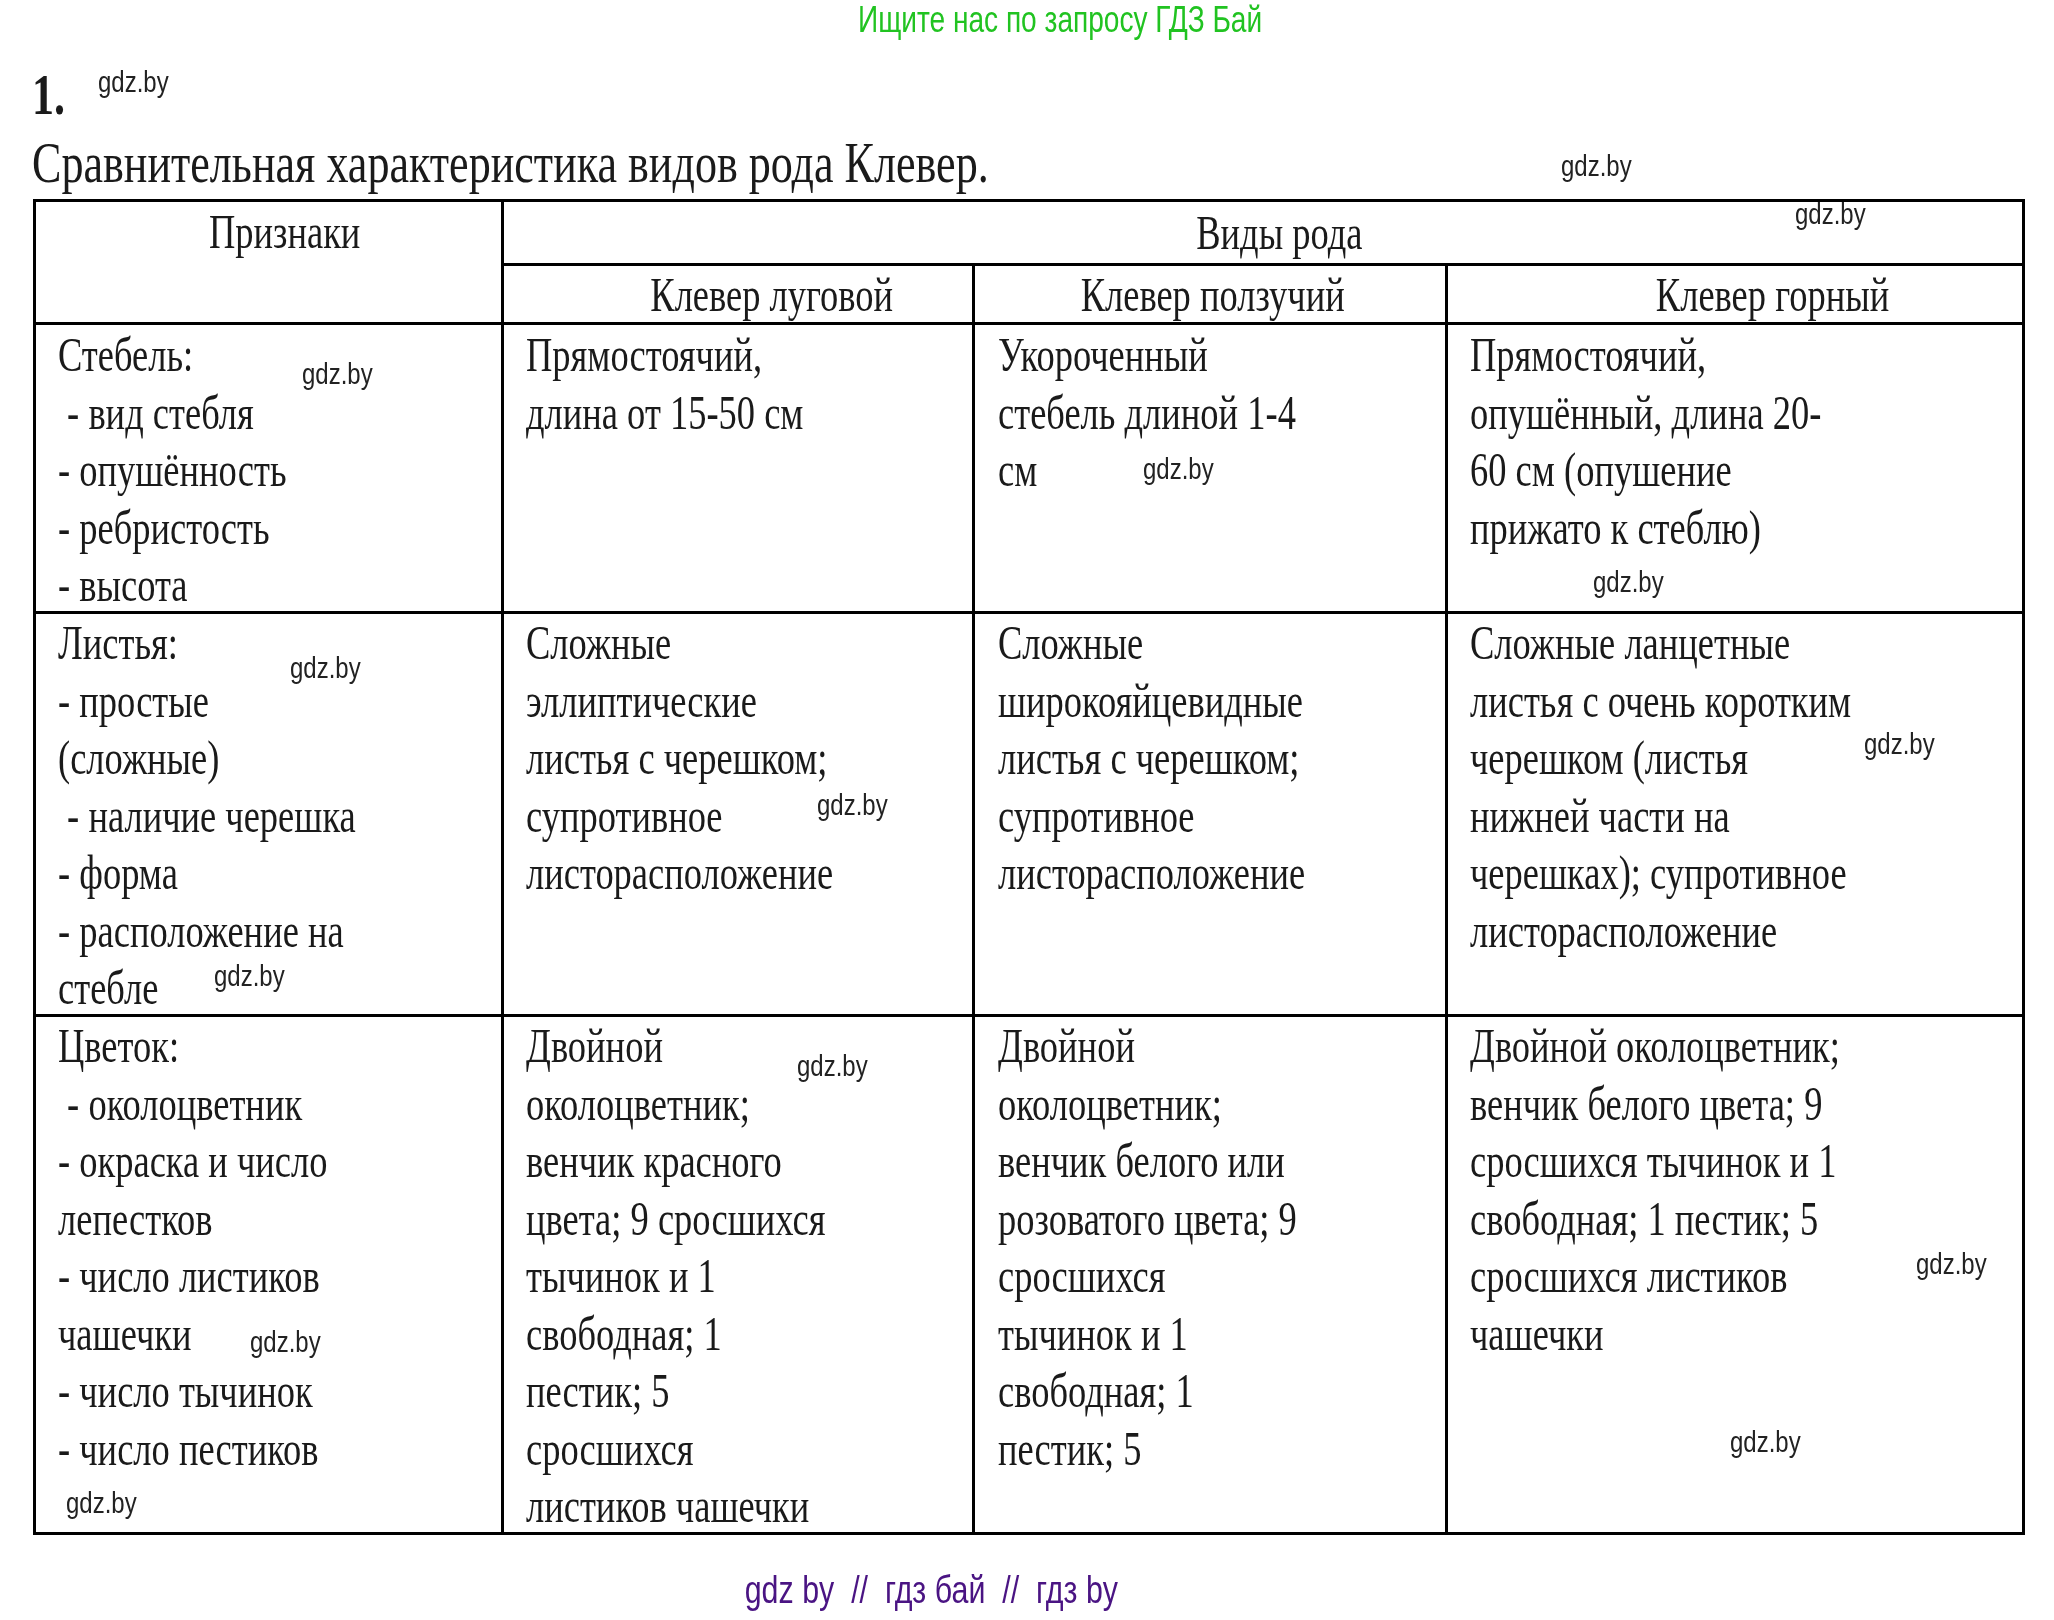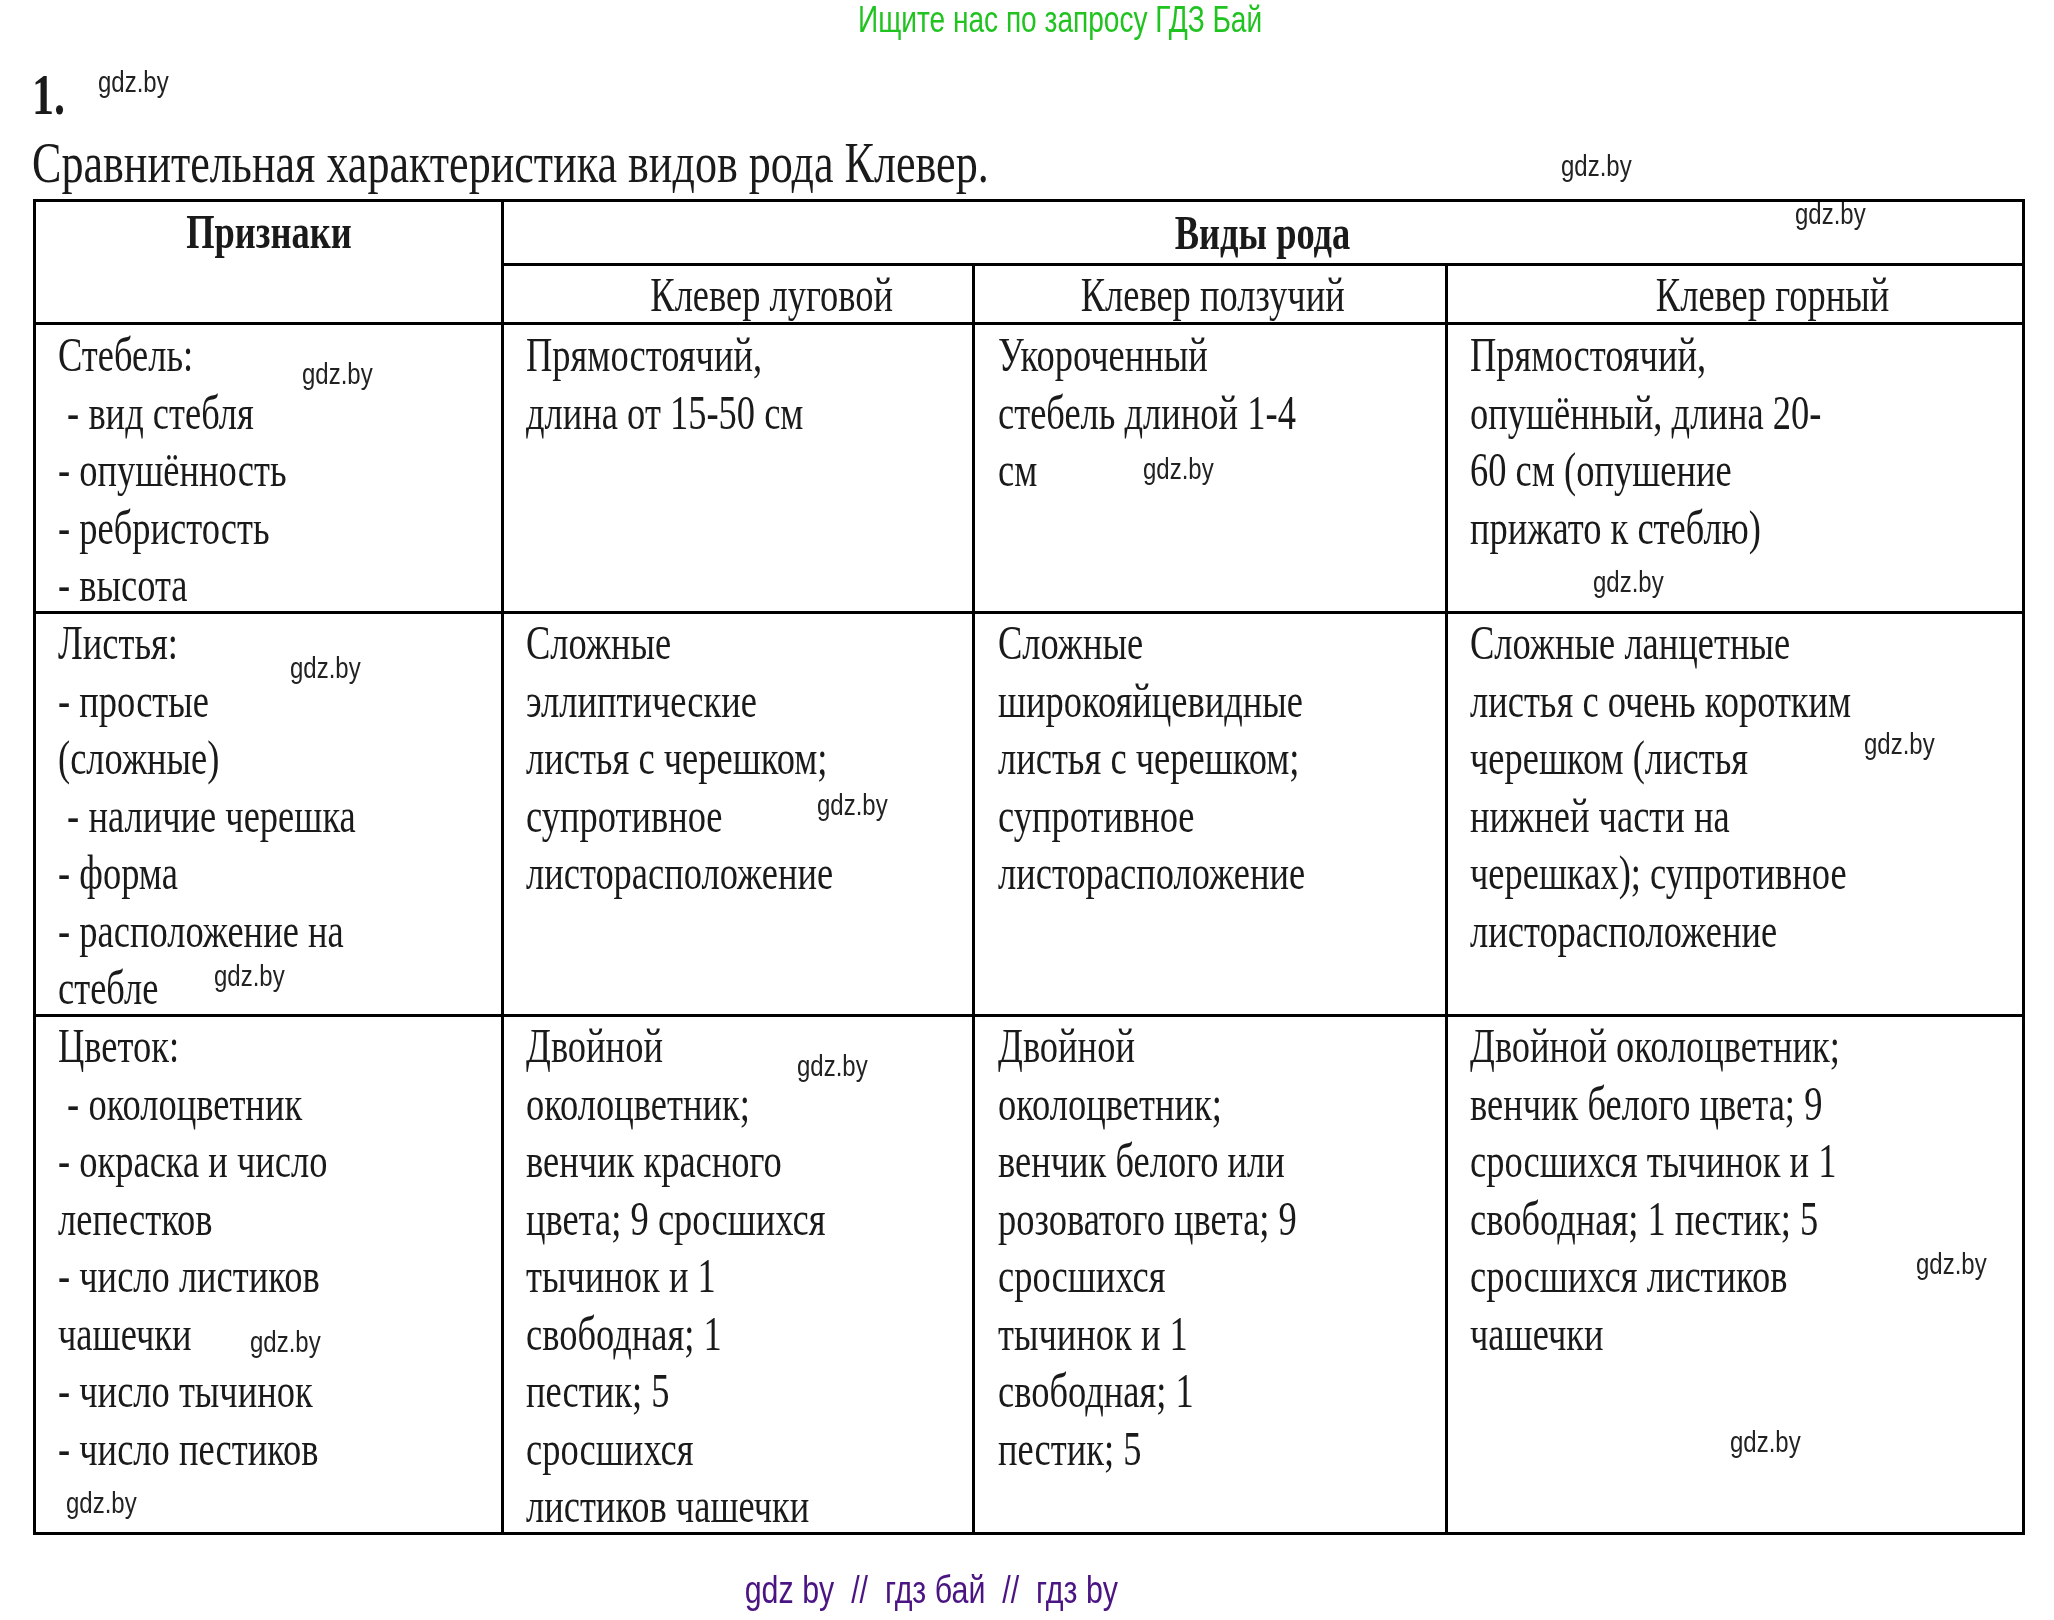--- a/index.html
+++ b/index.html
@@ -79,21 +79,21 @@
     position: absolute;
     font-size: 48px;
     line-height: 56px;
     text-align: center;
   }
   .hdr span {
     display: inline-block;
     transform: scaleX(0.76);
     white-space: nowrap;
   }
-  .bold { font-weight: bold; }
+  .bold { font-weight: normal; margin-left: 16px; }
 
   #footer {
     left: 0; width: 1862px; top: 1568px;
     text-align: center;
   }
   #footer span {
     display: inline-block;
     font-size: 38px;
     line-height: 44px;
     color: #4a1483;

